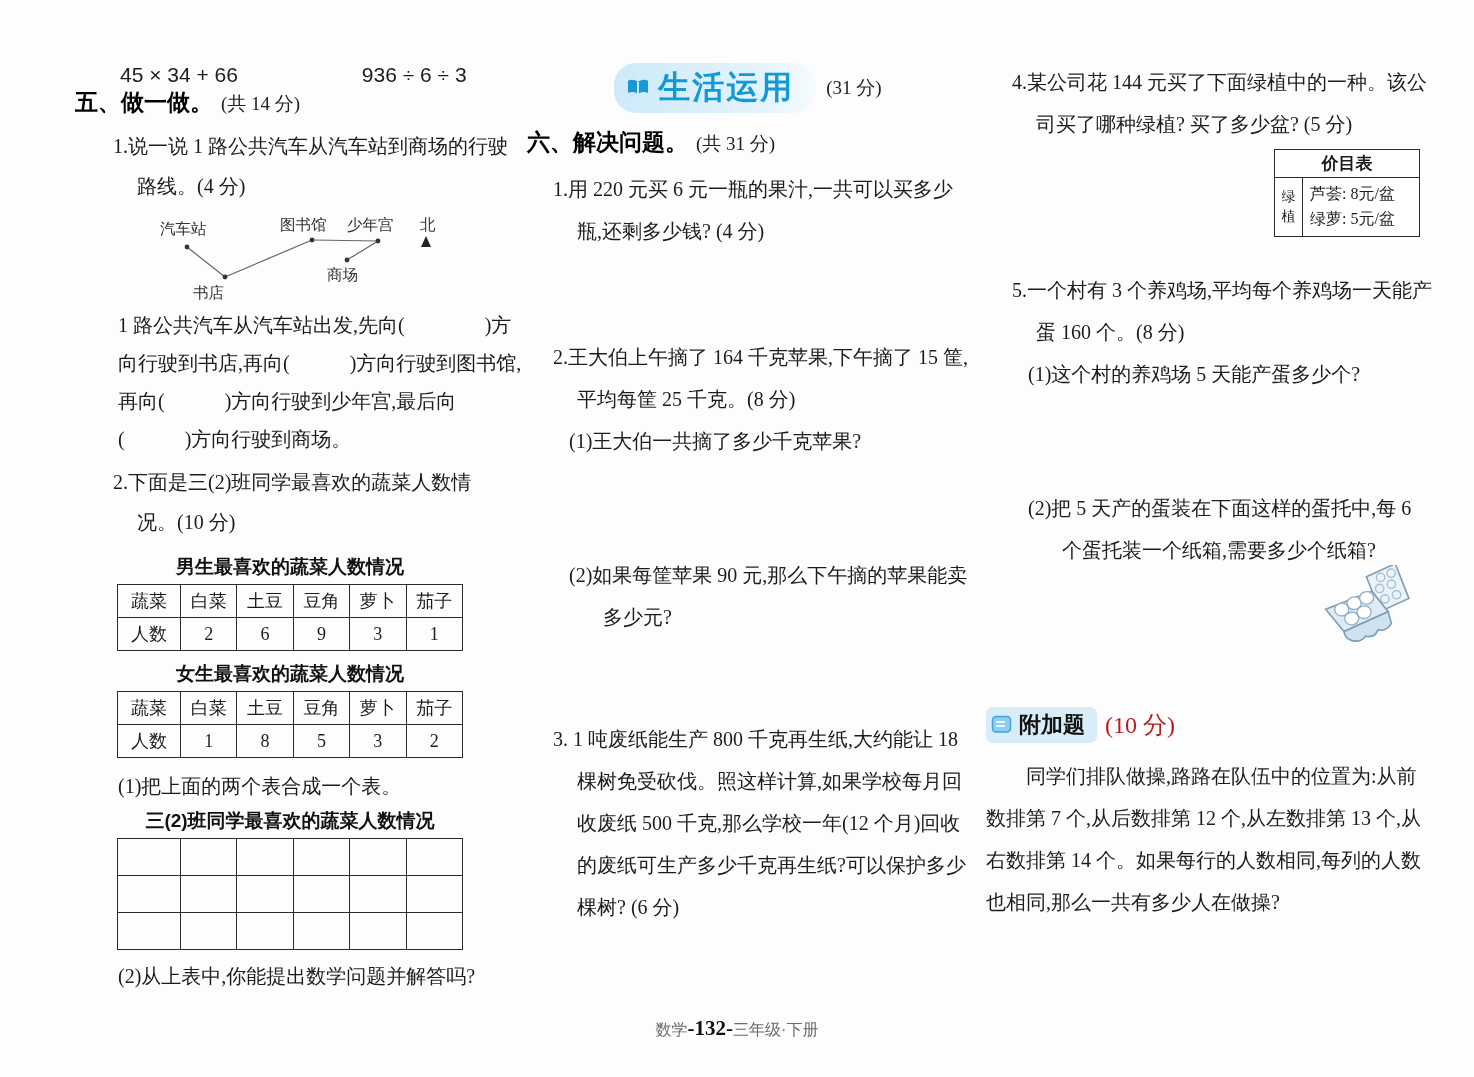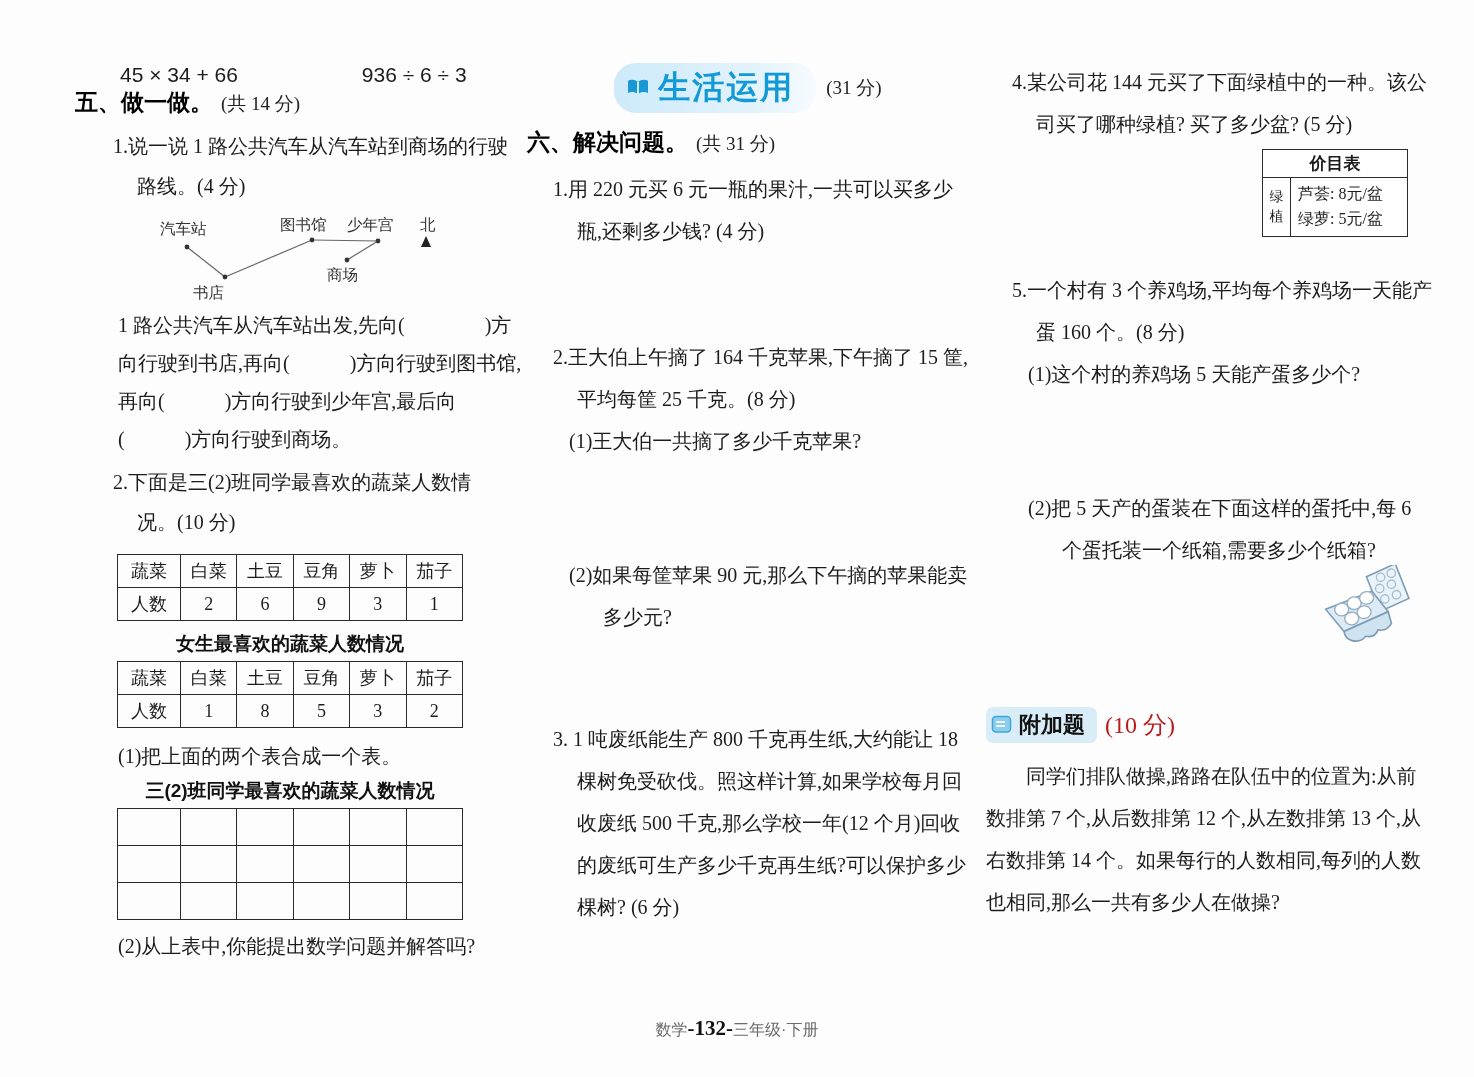--- a/index.html
+++ b/index.html
@@ -40,21 +40,21 @@
   .sec-head2{margin-top:14px;}
 
   .prob2{font-size:20px;line-height:42px;padding-left:50px;text-indent:-24px;margin:0;}
   .sub2i{font-size:20px;line-height:42px;padding-left:76px;text-indent:-34px;margin:0;}
   .mt-p2{margin-top:84px;}
   .mt-sub{margin-top:92px;}
   .mt-p3{margin-top:80px;}
   .mt-p5{margin-top:32px;}
   .mt-bonus{margin-top:46px;}
 
-  .price{width:144px;border:1.6px solid #2b2b2b;margin:4px 28px 0 auto;background:#fff;}
+  .price{width:144px;border:1.6px solid #2b2b2b;margin:4px 16px 0 auto;background:#fff;}
   .price-head{text-align:center;font-family:"Liberation Sans","DejaVu Sans",sans-serif;font-weight:bold;font-size:17px;padding:2px 0;border-bottom:1.6px solid #2b2b2b;}
   .price-body{display:flex;}
   .price-cat{width:27px;border-right:1.6px solid #2b2b2b;display:flex;align-items:center;justify-content:center;
     font-size:14px;white-space:pre-line;line-height:1.45;text-align:center;}
   .price-items{flex:1;font-size:16px;line-height:1.55;padding:4px 2px 4px 7px;}
 
   .egg-wrap{width:100px;margin:-6px 18px 0 auto;}
 
   .bonus-head{display:flex;align-items:center;gap:8px;}
   .bonus-pill{display:flex;align-items:center;gap:7px;background:#d9edf9;border-radius:7px;padding:3px 12px 3px 5px;}
@@ -104,20 +104,21 @@
       <text x="272" y="16">少年宫</text>
       <text x="252" y="66">商场</text>
       <text x="345" y="16">北</text>
       <polygon points="351,22 346,33 356,33" fill="#222"></polygon>
     </svg>
 
     <p class="fill">1 路公共汽车从汽车站出发,先向(　　　　)方向行驶到书店,再向(　　　)方向行驶到图书馆,再向(　　　)方向行驶到少年宫,最后向(　　　)方向行驶到商场。</p>
 
     <p class="prob" style="margin-top:4px">2.下面是三(2)班同学最喜欢的蔬菜人数情况。(10 分)</p>
 
+    <div class="tbl-title">男生最喜欢的蔬菜人数情况</div>
     <table class="vtable">
       <tbody>
           <tr>
         <td>蔬菜</td>
         <td>白菜</td>
         <td>土豆</td>
         <td>豆角</td>
         <td>萝卜</td>
         <td>茄子</td>
       </tr>

